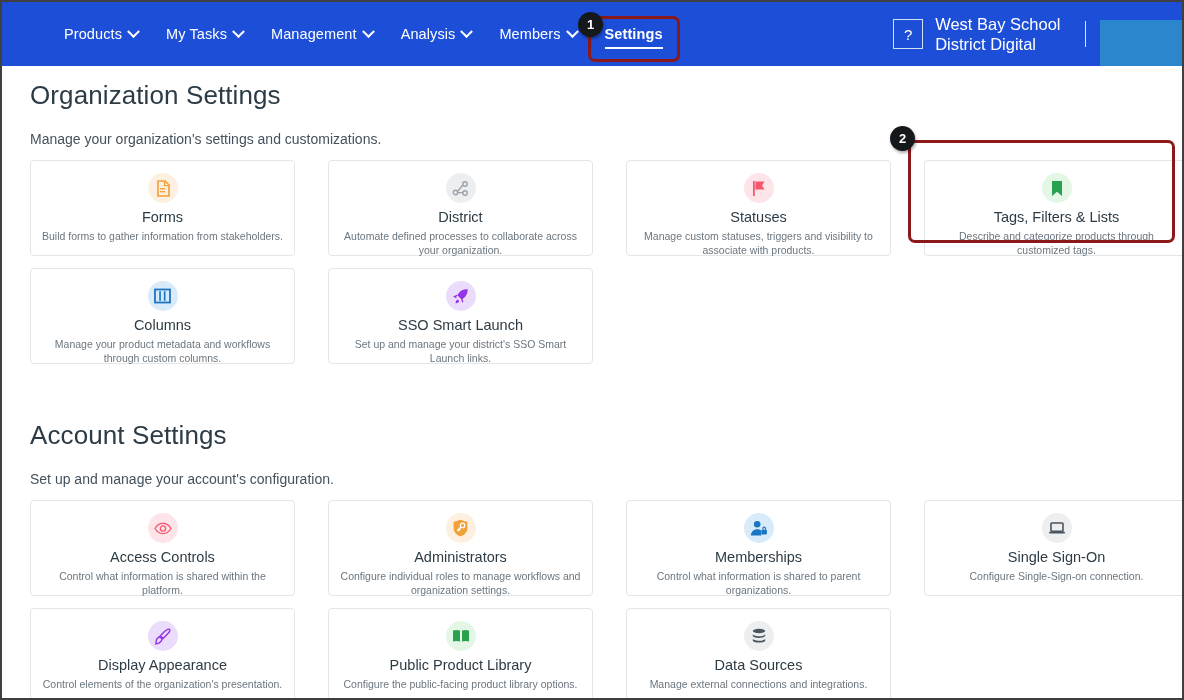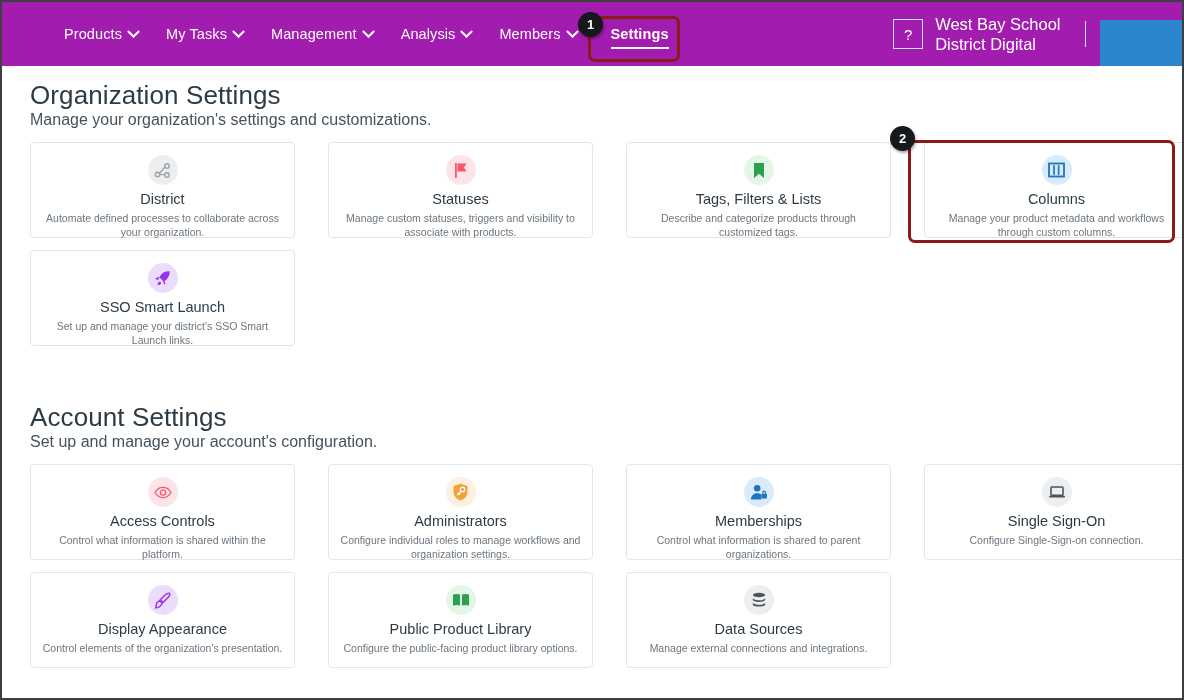--- a/index.html
+++ b/index.html
@@ -18,21 +18,21 @@
     height: 700px;
     background: #ffffff;
     border: 2px solid #3f3f3f;
     overflow: hidden;
   }
 
   
   .navbar {
     position: relative;
     height: 64px;
-    background: #a21caf;
+    background: #1d4ed8;
     display: flex;
     align-items: center;
     padding-left: 62px;
     overflow: visible;
   }
   .nav-right-accent {
     position: absolute;
     right: 0;
     top: 18px;
     width: 82px;
@@ -56,21 +56,20 @@
     display: inline-block;
     width: 9px;
     height: 9px;
     border-right: 2.2px solid #ffffff;
     border-bottom: 2.2px solid #ffffff;
     transform: rotate(45deg) translate(-2px,-2px);
   }
   .nav-item.active {
     font-weight: bold;
     margin-right: 0;
-    margin-left: 6px;
   }
   .nav-item.active .lbl { position: relative; }
   .nav-item.active .lbl:after {
     content: "";
     position: absolute;
     left: 0; right: 0;
     bottom: -7px;
     height: 2.5px;
     background: #ffffff;
   }
@@ -108,23 +107,23 @@
   
   .content { padding: 14px 12px 0 28px; }
 
   .section-title {
     font-size: 26px;
     font-weight: normal;
     color: #2d3b45;
     letter-spacing: .1px;
   }
   .section-sub {
-    font-size: 16px;
+    font-size: 14px;
     color: #45515c;
-    margin-top: 0;
+    margin-top: 20px;
     margin-bottom: 13px;
   }
   #account-section { margin-top: 56px; }
 
   .grid {
     display: grid;
     grid-template-columns: repeat(4, 265px);
     column-gap: 33px;
     row-gap: 12px;
   }
@@ -228,20 +227,32 @@
     </div>
   </div>
 
   <div class="content">
 
     <section id="organization-section">
       <h1 class="section-title">Organization Settings</h1>
       <div class="section-sub">Manage your organization's settings and customizations.</div>
       <div class="grid" id="organization-grid">
           <div class="card">
+            <div class="card-icon" style="background: rgb(253, 240, 224);">
+              <svg width="16" height="17" viewBox="0 0 16 17">
+                <path d="M3 1h7l4 4v11H3z" fill="none" stroke="#f0a13a" stroke-width="1.6"></path>
+                <path d="M9.6 1.4v4.2h4.2" fill="none" stroke="#f0a13a" stroke-width="1.4"></path>
+                <rect x="5" y="8" width="5" height="1.4" fill="#f0a13a"></rect>
+                <rect x="5" y="11" width="5" height="1.4" fill="#f0a13a"></rect>
+              </svg>
+            </div>
+            <div class="card-title">Forms</div>
+            <div class="card-desc">Build forms to gather information from stakeholders.</div>
+          </div>
+          <div class="card">
             <div class="card-icon" style="background: rgb(236, 238, 240);">
               <svg width="17" height="17" viewBox="0 0 17 17">
                 <circle cx="3.5" cy="12.5" r="2.2" fill="none" stroke="#9aa3aa" stroke-width="1.4"></circle>
                 <circle cx="13" cy="4" r="2.2" fill="none" stroke="#9aa3aa" stroke-width="1.4"></circle>
                 <circle cx="13" cy="13" r="2.2" fill="none" stroke="#9aa3aa" stroke-width="1.4"></circle>
                 <path d="M5.6 11.2 10.9 5M5.7 12.6h5" fill="none" stroke="#9aa3aa" stroke-width="1.4"></path>
               </svg>
             </div>
             <div class="card-title">District</div>
             <div class="card-desc">Automate defined processes to collaborate across your organization.</div>

